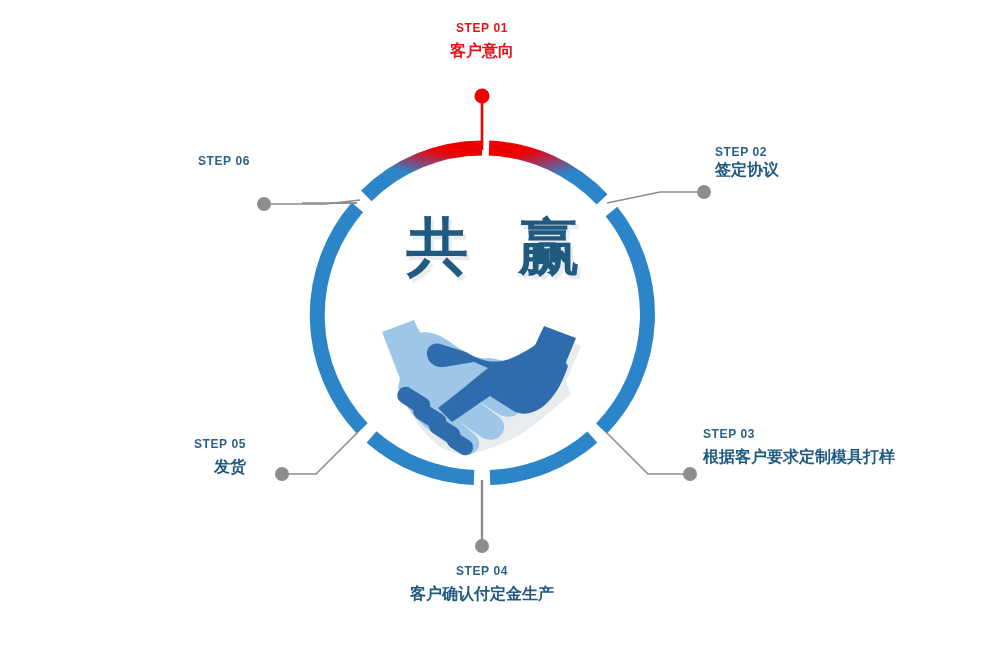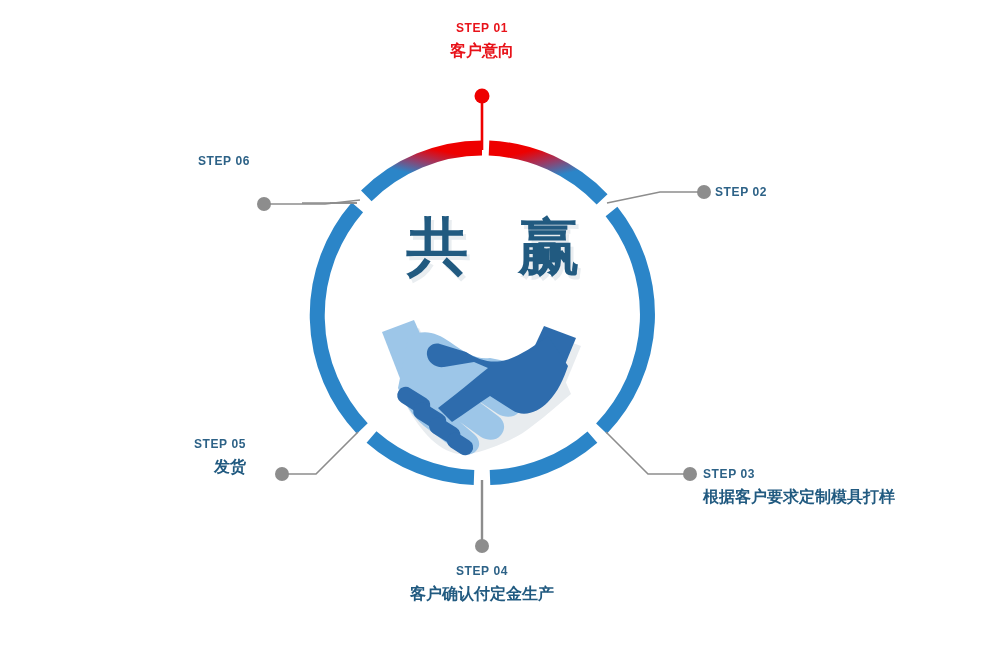--- a/index.html
+++ b/index.html
@@ -27,21 +27,21 @@
     line-height:1.32;
     white-space:nowrap;
     margin-top:5px;
   }
   .c-red .step-label{color:#e8131a;}
   .c-red .step-title{color:#e8131a;}
   .c-blue .step-label{color:#2d6287;}
   .c-blue .step-title{color:#215a80;}
 
   .align-right{text-align:right;}
-  .align-left{text-align:left;margin-top:40px;}
+  .align-left{text-align:left;}
   .align-center{text-align:center;}
 
   
   #center-word{
     position:absolute;
     left:0;right:0;
     top:216px;
     text-align:center;
     font-size:62px;
     font-weight:bold;
@@ -187,20 +187,21 @@
     </g>
   </svg>
 
   <div class="step-block c-red align-center" style="left:382px;top:22px;width:200px;">
     <div class="step-label">STEP 01</div>
     <div class="step-title">客户意向</div>
   </div>
 
   <div class="step-block c-blue align-left" style="left:715px;top:146px;width:260px;">
     <div class="step-label">STEP 02</div>
+    <div class="step-title" style="margin-top:0;">签定协议</div>
   </div>
 
   <div class="step-block c-blue align-left" style="left:703px;top:428px;width:300px;">
     <div class="step-label">STEP 03</div>
     <div class="step-title">根据客户要求定制模具打样</div>
   </div>
 
   <div class="step-block c-blue align-center" style="left:332px;top:565px;width:300px;">
     <div class="step-label">STEP 04</div>
     <div class="step-title">客户确认付定金生产</div>

